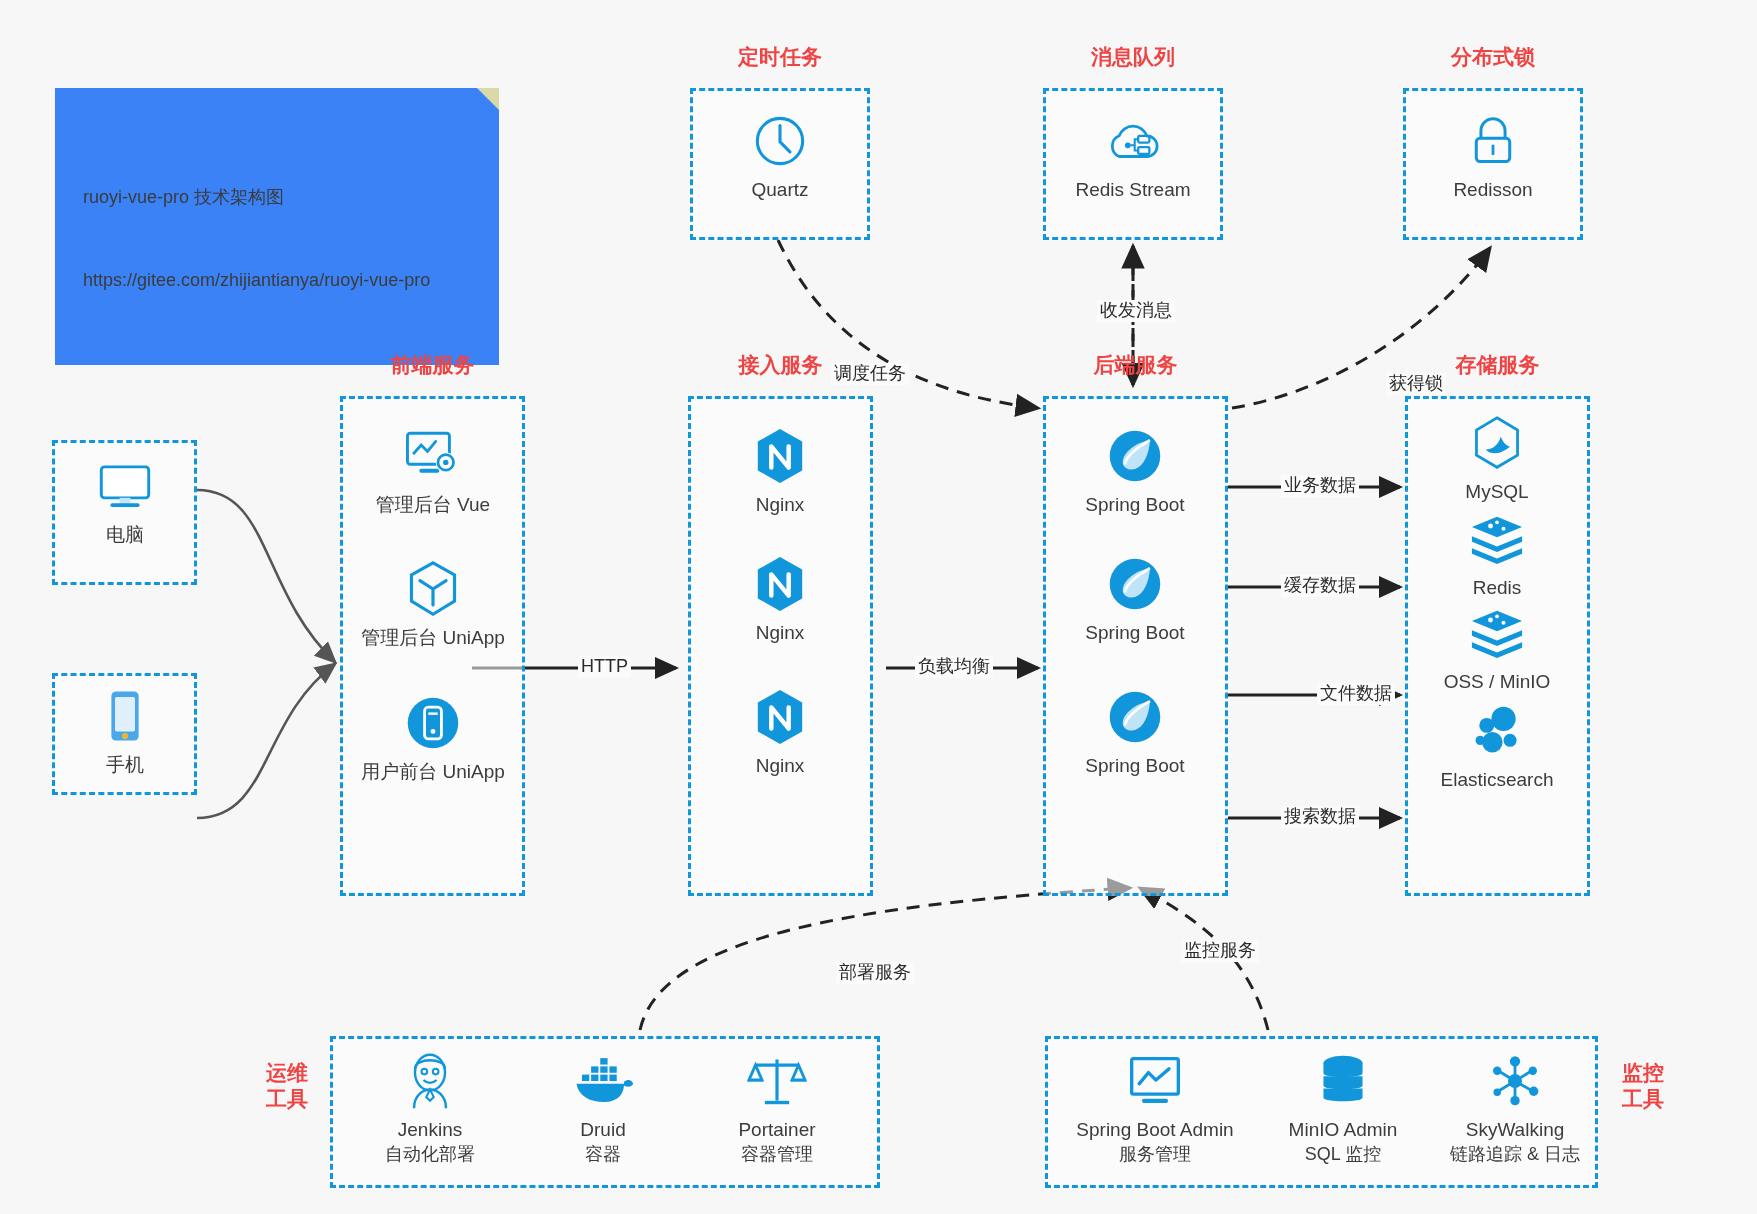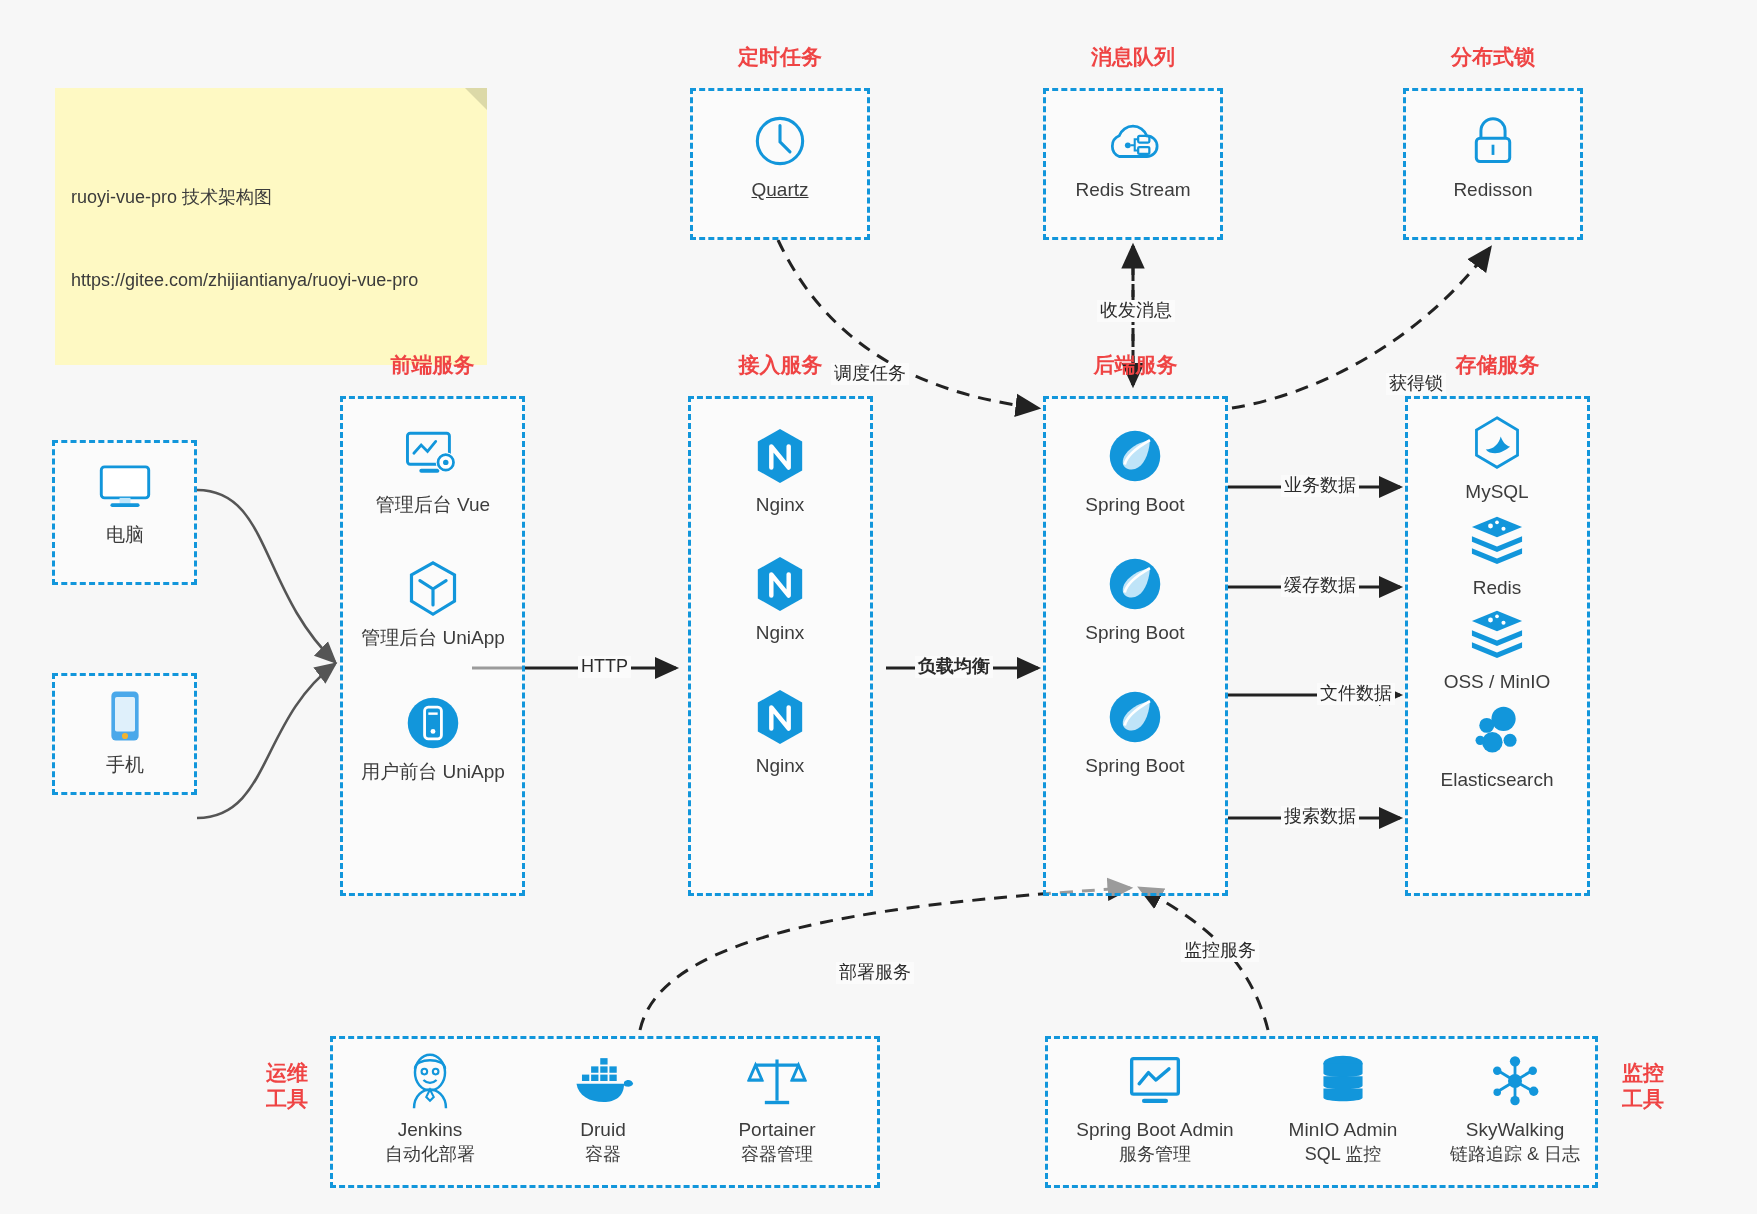--- a/index.html
+++ b/index.html
@@ -13,22 +13,22 @@
     height:1214px;
     background:#f7f7f7;
     overflow:hidden;
   }
   svg#wires{
     position:absolute;left:0;top:0;width:1757px;height:1214px;
     pointer-events:none;
   }
   .note{
     position:absolute;
-    background:#fef9c3;
-    padding:12px 16px 14px 16px;
+    background:#3b82f6;
+    padding:12px 16px 14px 28px;
     font-size:18px;
     line-height:1.55;
     color:#3b3b3b;
     white-space:pre;
   }
   .note .fold{
     position:absolute;right:0;top:0;
     width:0;height:0;
     border-left:22px solid transparent;
     border-top:22px solid #dcd9a8;
@@ -122,21 +122,21 @@
 
     <path d="M1232,408 C 1330,392 1430,330 1490,248" stroke="#222" stroke-width="3" fill="none" stroke-dasharray="13,9" marker-end="url(#ahBlack)"></path>
 
     <path d="M640,1030 C 660,940 840,905 1130,888" stroke="#222" stroke-width="3" fill="none" stroke-dasharray="13,9" marker-end="url(#ahBlack)"></path>
 
     <path d="M1268,1030 C 1248,950 1190,915 1140,888" stroke="#222" stroke-width="3" fill="none" stroke-dasharray="13,9" marker-end="url(#ahBlack)"></path>
   </svg>
 
   <div class="grp-title" style="left:690px;top:44px;width:180px;">定时任务</div>
   <div class="grp" style="left:690px;top:88px;width:180px;height:152px;"></div>
-  <div class="node" style="left:705px;top:110px;text-decoration:underline;">
+  <div class="node" style="left:705px;top:110px;">
     <div class="ico">
       <svg width="58" height="58" viewBox="0 0 64 64">
         <circle cx="32" cy="32" r="25" fill="none" stroke="#1296db" stroke-width="3.4"></circle>
         <path d="M32 15 L32 33 L43 44" fill="none" stroke="#1296db" stroke-width="3.4" stroke-linecap="round"></path>
       </svg>
     </div>
     <div class="lbl">Quartz</div>
   </div>
 
   <div class="grp-title" style="left:1043px;top:44px;width:180px;">消息队列</div>
@@ -454,21 +454,21 @@
         <circle cx="31" cy="52" r="5" fill="#1296db"></circle>
         <circle cx="12" cy="43" r="4" fill="#1296db"></circle>
         <circle cx="12" cy="20" r="4.5" fill="#1296db"></circle>
       </svg>
     </div>
     <div class="lbl">SkyWalking</div>
     <div class="lbl2">链路追踪 &amp; 日志</div>
   </div>
 
   <div class="edge-lbl" style="left:578px;top:656px;">HTTP</div>
-  <div class="edge-lbl" style="left:915px;top:656px;font-weight:bold;">负载均衡</div>
+  <div class="edge-lbl" style="left:915px;top:656px;">负载均衡</div>
   <div class="edge-lbl" style="left:1281px;top:475px;">业务数据</div>
   <div class="edge-lbl" style="left:1281px;top:575px;">缓存数据</div>
   <div class="edge-lbl" style="left:1281px;top:683px;margin-left:36px;">文件数据</div>
   <div class="edge-lbl" style="left:1281px;top:806px;">搜索数据</div>
   <div class="edge-lbl" style="left:831px;top:363px;">调度任务</div>
   <div class="edge-lbl" style="left:1097px;top:300px;">收发消息</div>
   <div class="edge-lbl" style="left:1386px;top:373px;text-align:center;">获得锁</div>
   <div class="edge-lbl" style="left:836px;top:962px;">部署服务</div>
   <div class="edge-lbl" style="left:1181px;top:940px;">监控服务</div>
 

